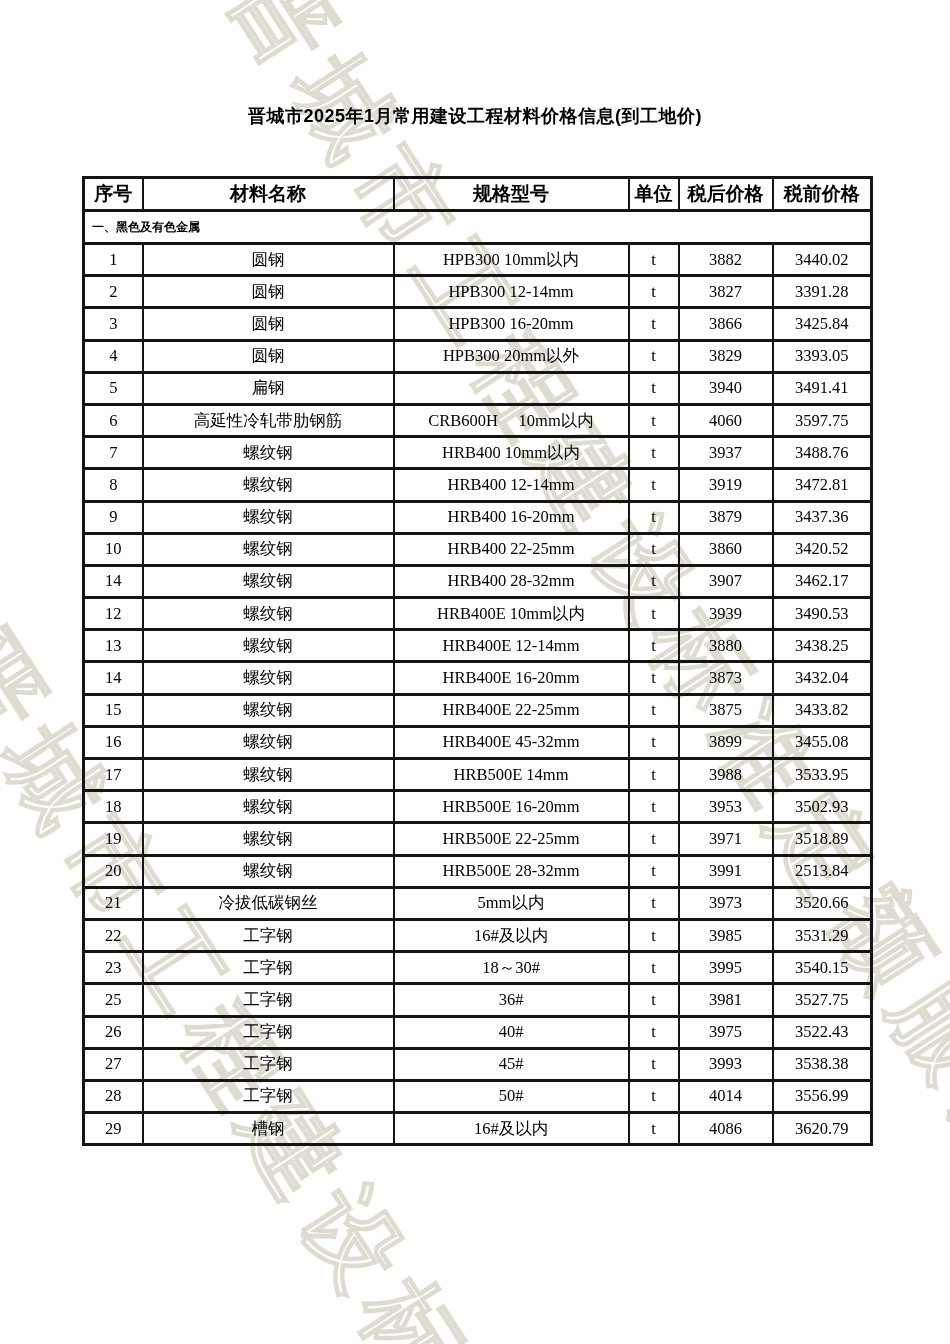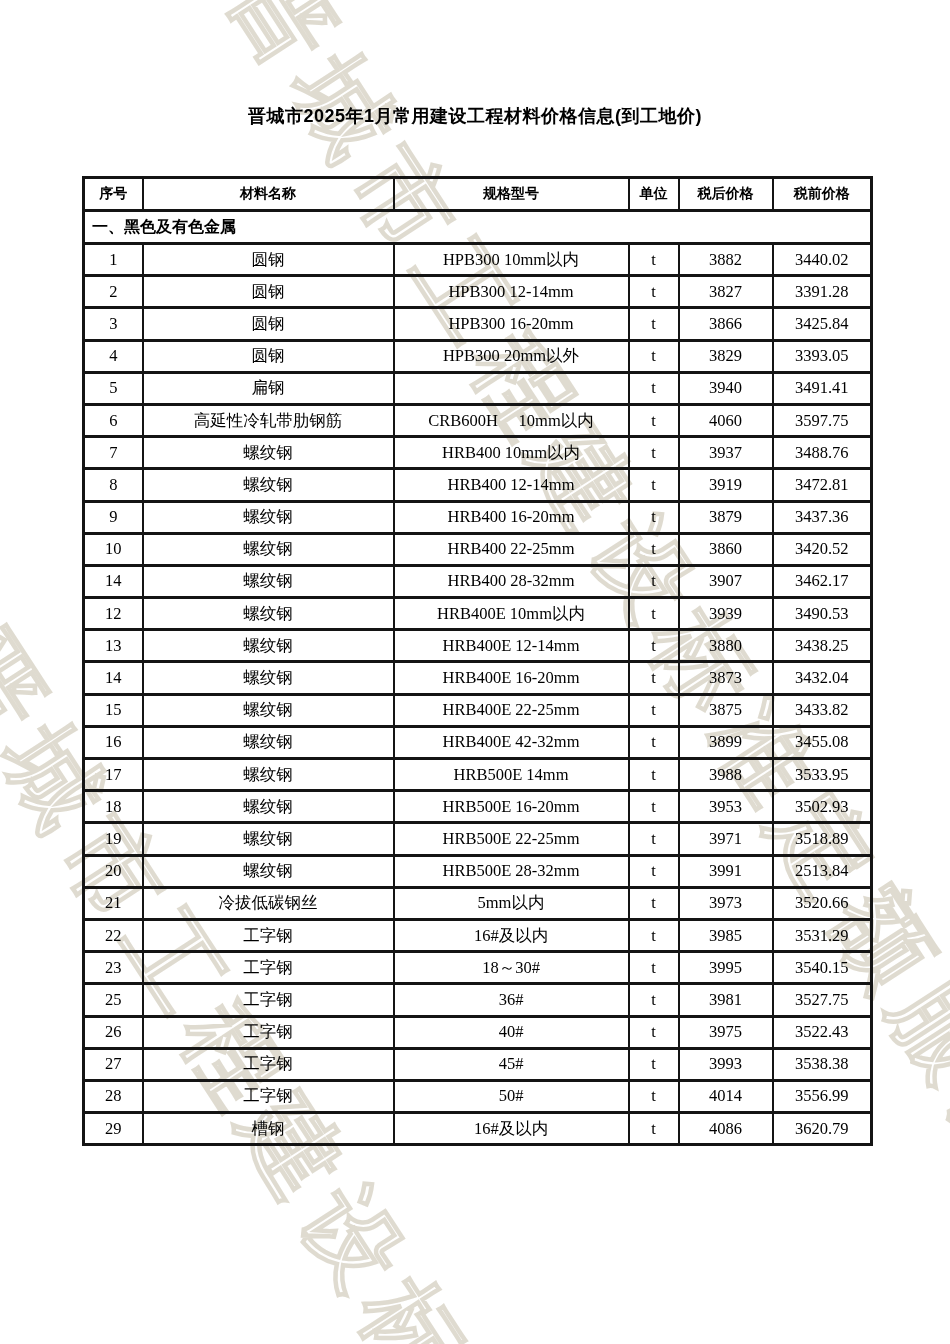--- a/index.html
+++ b/index.html
@@ -72,30 +72,30 @@
     overflow: hidden;
     white-space: nowrap;
   }
   .price-table {
     border: 3px solid #141414;
   }
   .price-table thead th {
     height: 30px;
     font-family: Liberation Sans, sans-serif;
     font-weight: bold;
-    font-size: 14px;
+    font-size: 19px;
     color: #000;
   }
   .section-row td {
     height: 30px;
     text-align: left;
     padding-left: 7px;
     font-family: "Liberation Sans", sans-serif;
     font-weight: bold;
-    font-size: 16px;
+    font-size: 12px;
     color: #000;
   }
   .data-row td {
     height: 29.2px;
     font-size: 16.5px;
     font-family: "Liberation Serif", serif;
     color: #000;
   }
 </style>
 </head>
@@ -246,21 +246,21 @@
         <td>15</td>
         <td>螺纹钢</td>
         <td>HRB400E 22-25mm</td>
         <td>t</td>
         <td>3875</td>
         <td>3433.82</td>
       </tr>
       <tr class="data-row">
         <td>16</td>
         <td>螺纹钢</td>
-        <td>HRB400E 42-32mm</td>
+        <td>HRB400E 45-32mm</td>
         <td>t</td>
         <td>3899</td>
         <td>3455.08</td>
       </tr>
       <tr class="data-row">
         <td>17</td>
         <td>螺纹钢</td>
         <td>HRB500E 14mm</td>
         <td>t</td>
         <td>3988</td>

